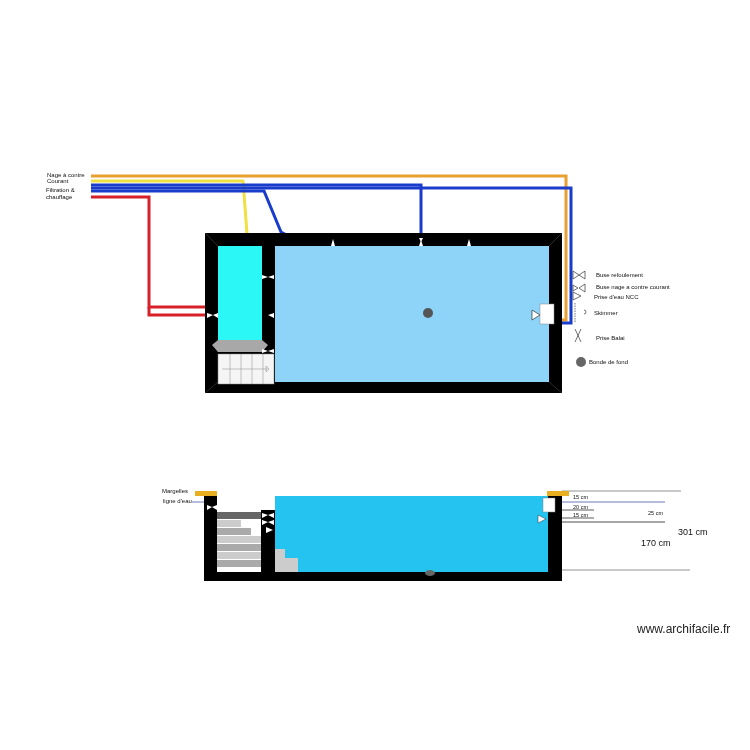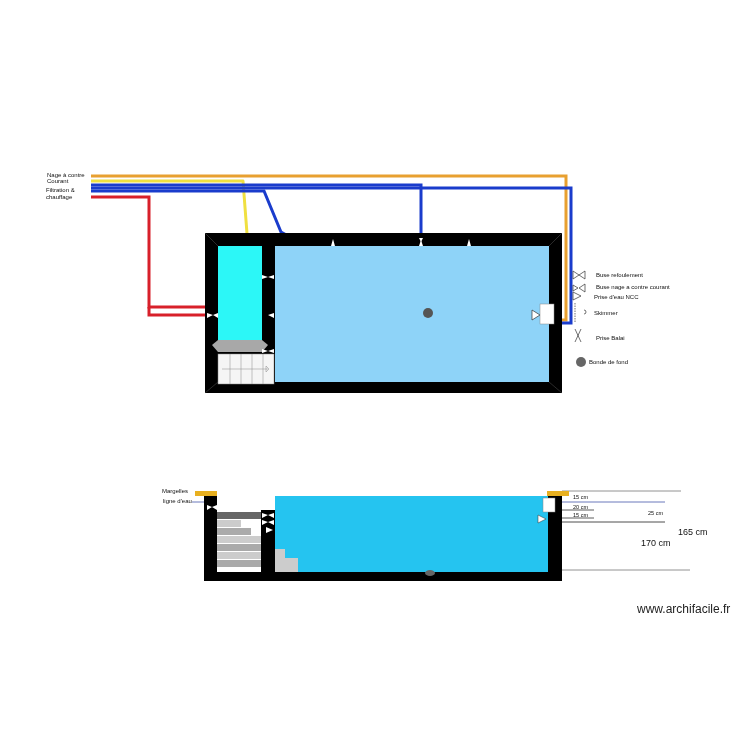--- a/index.html
+++ b/index.html
@@ -1,19 +1,19 @@
 <!DOCTYPE html>
 <html><head>
 <meta charset="utf-8">
 <style>
   html,body{margin:0;padding:0;background:#ffffff;}
   body{width:750px;height:750px;position:relative;overflow:hidden;font-family:"Liberation Sans",sans-serif;}
   .lbl{position:absolute;font-size:6px;color:#111;line-height:7px;white-space:nowrap;}
   .big{position:absolute;font-size:9px;color:#111;white-space:nowrap;}
-  .wm{position:absolute;font-size:12px;color:#222;white-space:nowrap;}
+  .wm{position:absolute;font-size:12px;color:#222;white-space:nowrap;margin-top:20px;}
   svg{position:absolute;left:0;top:0;}
 </style>
 </head>
 <body>
 
 <svg width="750" height="750">
 
   <g fill="none" stroke-width="3">
 
     <polyline points="91,176 566,176 566,320 548,320" stroke="#e8a030"></polyline>
@@ -153,16 +153,16 @@
 <div class="lbl" style="left:596px;top:335px;">Prise Balai</div>
 <div class="lbl" style="left:589px;top:359px;">Bonde de fond</div>
 
 <div class="lbl" style="left:162px;top:488px;">Margelles</div>
 <div class="lbl" style="left:163px;top:498px;">ligne d'eau</div>
 
 <div class="lbl" style="left:573px;top:494px;font-size:5.5px;">15 cm</div>
 <div class="lbl" style="left:573px;top:504px;font-size:5.5px;">20 cm</div>
 <div class="lbl" style="left:573px;top:512px;font-size:5.5px;">15 cm</div>
 <div class="lbl" style="left:648px;top:510px;font-size:5.5px;">25 cm</div>
-<div class="big" style="left:678px;top:527px;">165 cm</div>
+<div class="big" style="left:678px;top:527px;">301 cm</div>
 <div class="big" style="left:641px;top:538px;">170 cm</div>
 
 <div class="wm" style="left:637px;top:602px;">www.archifacile.fr</div>
 
 </body></html>

